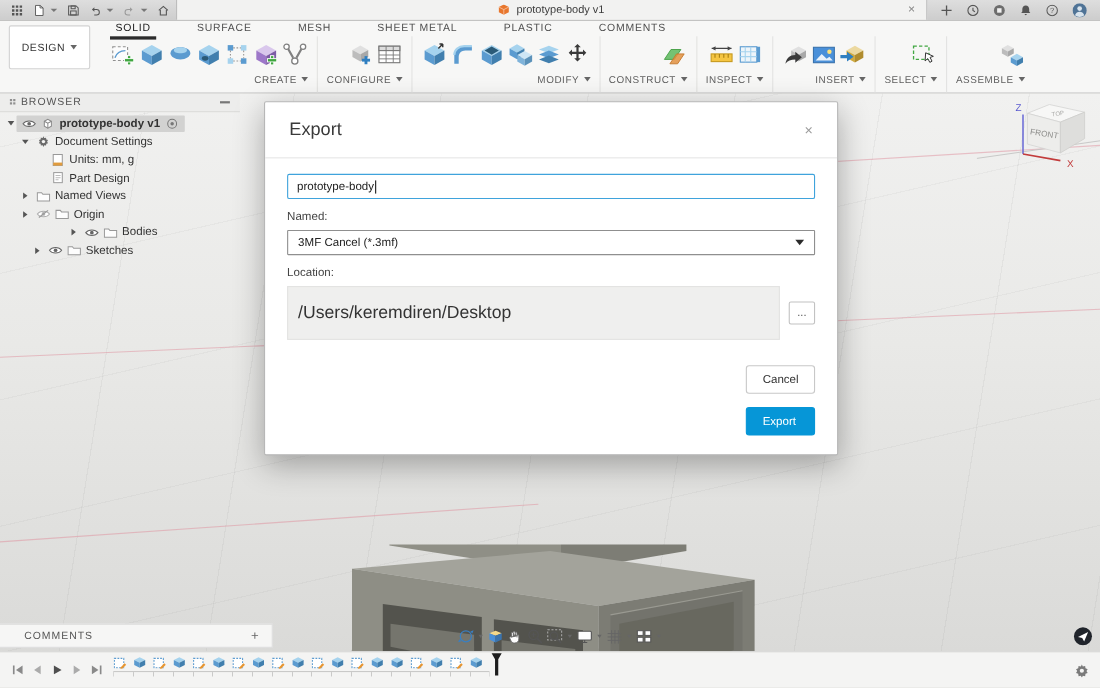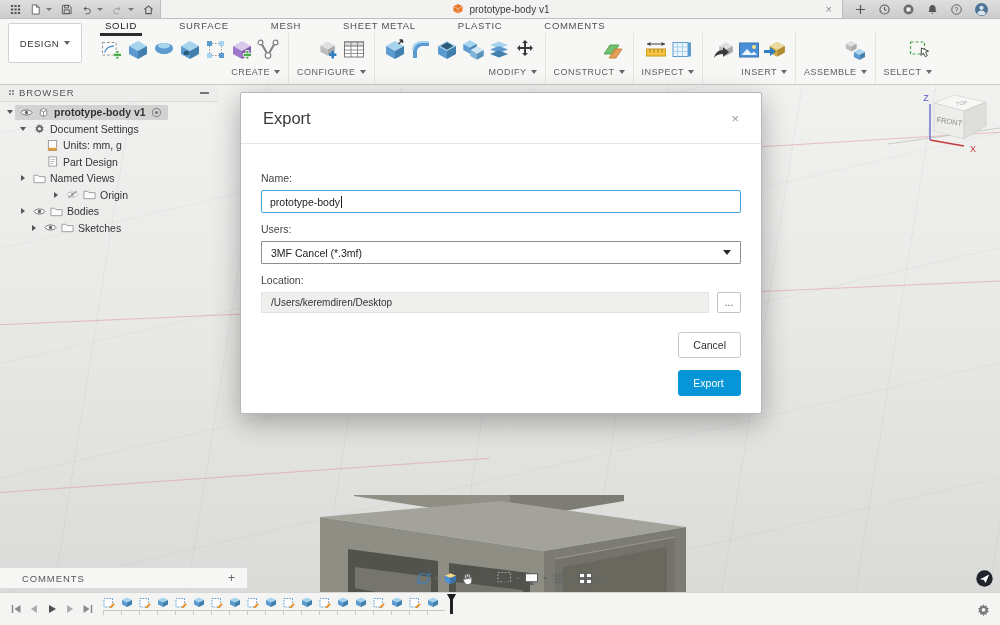--- a/index.html
+++ b/index.html
@@ -72,21 +72,21 @@
   .field-label{font-size:10.5px;color:#444;margin:10px 0 6px;}
   .field-label:first-child{margin-top:14px;}
   .name-input{height:21px;border:1.5px solid #3fa3dc;border-radius:2px;display:flex;align-items:center;
               padding:0 8px;font-size:10.5px;color:#222;background:#fff;}
   .text-caret{width:1px;height:12px;background:#1a1a1a;margin-left:1px;}
   .type-select{height:21px;border:1px solid #8f8f8f;border-radius:1px;display:flex;align-items:center;
                justify-content:space-between;padding:0 9px;font-size:10.5px;color:#222;background:#fff;}
   .select-arrow{width:0;height:0;border-left:4.5px solid transparent;border-right:4.5px solid transparent;border-top:5.5px solid #2b2b2b;}
   .loc-row{display:flex;align-items:center;gap:8px;}
   .loc-field{flex:1;height:19px;background:#efefee;border:1px solid #e3e3e2;display:flex;align-items:center;
-             padding:0 9px;font-size:10px;color:#333;}
+             padding:14px 9px;font-size:16px;color:#333;}
   .browse-btn{width:22px;height:19px;background:#fff;border:1px solid #c2c2c2;border-radius:2px;
               font-size:10px;color:#555;display:flex;align-items:center;justify-content:center;line-height:0;}
   .dlg-footer{position:absolute;right:20px;bottom:17px;display:flex;gap:12px;flex-direction:column;}
   .btn{font-size:10.5px;border-radius:3px;padding:6px 14px;display:inline-flex;align-items:center;}
   .btn-cancel{background:#fff;border:1px solid #c8c8c8;color:#333;}
   .btn-export{background:#0696d7;border:1px solid #0696d7;color:#fff;}
   
   .comments{position:absolute;left:0;bottom:36px;width:214px;height:20px;background:#f6f6f5;border:1px solid #ddd;border-left:none;
             display:flex;align-items:center;padding:0 11px 0 22px;font-size:9.5px;letter-spacing:.9px;color:#555;z-index:20;}
   .comments .add{margin-left:auto;font-size:12px;color:#666;}
@@ -440,49 +440,49 @@
         </div>
         <div class="group-label">
           <span>INSERT</span>
           <span class="menu-caret"></span>
         </div>
       </div>
       <div class="group">
         <div class="group-icons">
           <span class="icon">
             <svg viewBox="0 0 24 24">
+              <rect x="2.5" y="4" width="14" height="12" fill="none" stroke="#43a843" stroke-width="1.2" stroke-dasharray="3 2"></rect>
+              <path d="M13.5 10l7 3.2-3 1 1.8 3.4-2 1.1-1.9-3.5-2.4 2.2z" fill="#fff" stroke="#333" stroke-width="0.9"></path>
+            </svg>
+          </span>
+        </div>
+        <div class="group-label">
+          <span>SELECT</span>
+          <span class="menu-caret"></span>
+        </div>
+      </div>
+      <div class="group">
+        <div class="group-icons">
+          <span class="icon">
+            <svg viewBox="0 0 24 24">
               <g transform="translate(1,1) scale(0.6)">
                 <path d="M12 3L21 8 12 13 3 8Z" fill="#e0e0e0"></path>
                 <path d="M3 8l9 5v8l-9-5z" fill="#bcbcbc"></path>
                 <path d="M21 8l-9 5v8l9-5z" fill="#a8a8a8"></path>
               </g>
               <g transform="translate(9,9) scale(0.62)">
                 <path d="M12 3L21 8 12 13 3 8Z" fill="#a6d3ee"></path>
                 <path d="M3 8l9 5v8l-9-5z" fill="#5b9bd0"></path>
                 <path d="M21 8l-9 5v8l9-5z" fill="#417fae"></path>
               </g>
             </svg>
           </span>
         </div>
         <div class="group-label">
           <span>ASSEMBLE</span>
-          <span class="menu-caret"></span>
-        </div>
-      </div>
-      <div class="group">
-        <div class="group-icons">
-          <span class="icon">
-            <svg viewBox="0 0 24 24">
-              <rect x="2.5" y="4" width="14" height="12" fill="none" stroke="#43a843" stroke-width="1.2" stroke-dasharray="3 2"></rect>
-              <path d="M13.5 10l7 3.2-3 1 1.8 3.4-2 1.1-1.9-3.5-2.4 2.2z" fill="#fff" stroke="#333" stroke-width="0.9"></path>
-            </svg>
-          </span>
-        </div>
-        <div class="group-label">
-          <span>SELECT</span>
           <span class="menu-caret"></span>
         </div>
       </div>
     </div>
 </section>
 
 <div class="canvas">
   <div class="pink-line pink1"></div>
   <div class="pink-line pink2"></div>
   <div class="pink-line pink3"></div>
@@ -595,41 +595,41 @@
         </span>
         <span class="row-main">
           <span class="icon sm">
             <svg viewBox="0 0 14 11">
               <path d="M1 2h4.2l1.2 1.5H13V10H1z" fill="#fdfdfd" stroke="#999"></path>
             </svg>
           </span>
           <span>Named Views</span>
         </span>
       </div>
-      <div class="tree-row" style="padding-left: 17px; margin-left: 33px;">
+      <div class="tree-row" style="padding-left: 17px;">
         <span class="row-caret">
           <span class="cr"></span>
         </span>
         <span class="row-main">
           <span class="icon sm">
             <svg viewBox="0 0 14 10">
               <path d="M1 5c2.5-3.6 9.5-3.6 12 0-2.5 3.6-9.5 3.6-12 0z" fill="#fff" stroke="#b0b0b0"></path>
               <circle cx="7" cy="5" r="1.8" fill="#b0b0b0"></circle>
               <path d="M2.5 8.5l9-7" stroke="#999" stroke-width="1.1"></path>
             </svg>
           </span>
           <span class="icon sm">
             <svg viewBox="0 0 14 11">
               <path d="M1 2h4.2l1.2 1.5H13V10H1z" fill="#fdfdfd" stroke="#999"></path>
             </svg>
           </span>
           <span>Origin</span>
         </span>
       </div>
-      <div class="tree-row" style="padding-left: 17px;">
+      <div class="tree-row" style="padding-left: 17px; margin-left: 44px;">
         <span class="row-caret">
           <span class="cr"></span>
         </span>
         <span class="row-main">
           <span class="icon sm">
             <svg viewBox="0 0 14 10">
               <path d="M1 5c2.5-3.6 9.5-3.6 12 0-2.5 3.6-9.5 3.6-12 0z" fill="#fff" stroke="#666"></path>
               <circle cx="7" cy="5" r="1.8" fill="#666"></circle>
             </svg>
           </span>
@@ -662,26 +662,25 @@
       </div>
     </div>
 </aside>
 
 <div class="dialog">
   <div class="dlg-header">
     <span class="dlg-title">Export</span>
     <span class="dlg-close">×</span>
   </div>
   <div class="dlg-body">
-    <div class="field-label">Name:</div>
     <div class="name-input">
       <span>prototype-body</span>
       <span class="text-caret"></span>
     </div>
-    <div class="field-label">Users:</div>
+    <div class="field-label">Named:</div>
     <div class="type-select">
       <span>3MF Cancel (*.3mf)</span>
       <span class="select-arrow"></span>
     </div>
     <div class="field-label">Location:</div>
     <div class="loc-row">
       <div class="loc-field">
         <span>/Users/keremdiren/Desktop</span>
       </div>
       <div class="browse-btn">...</div>

